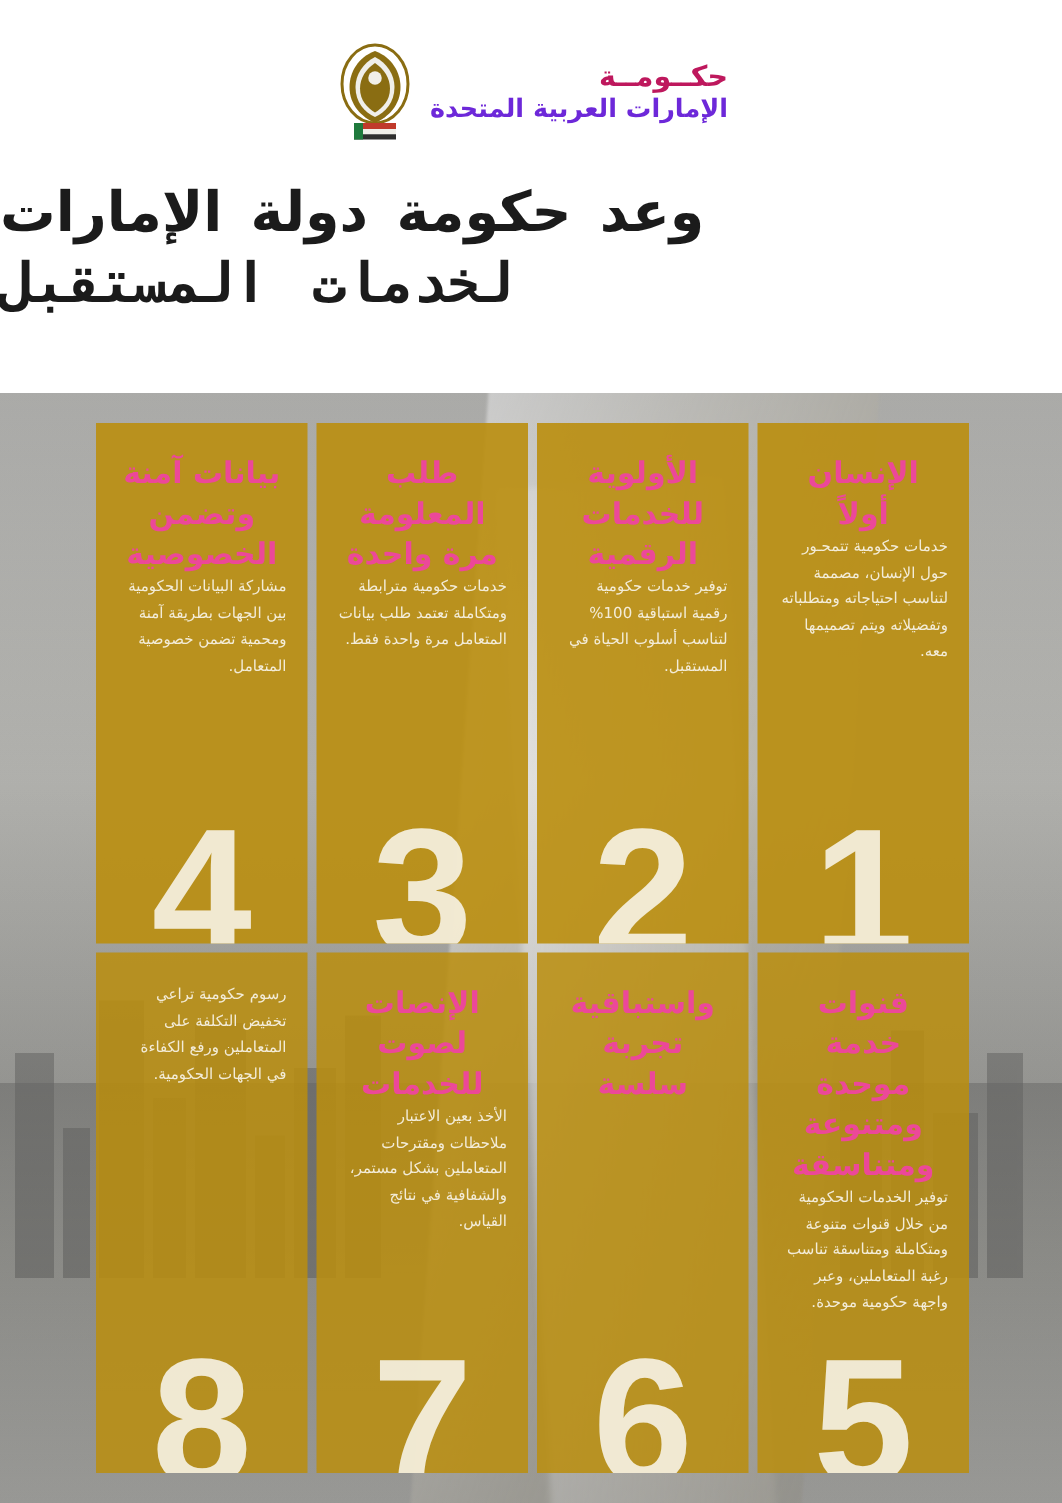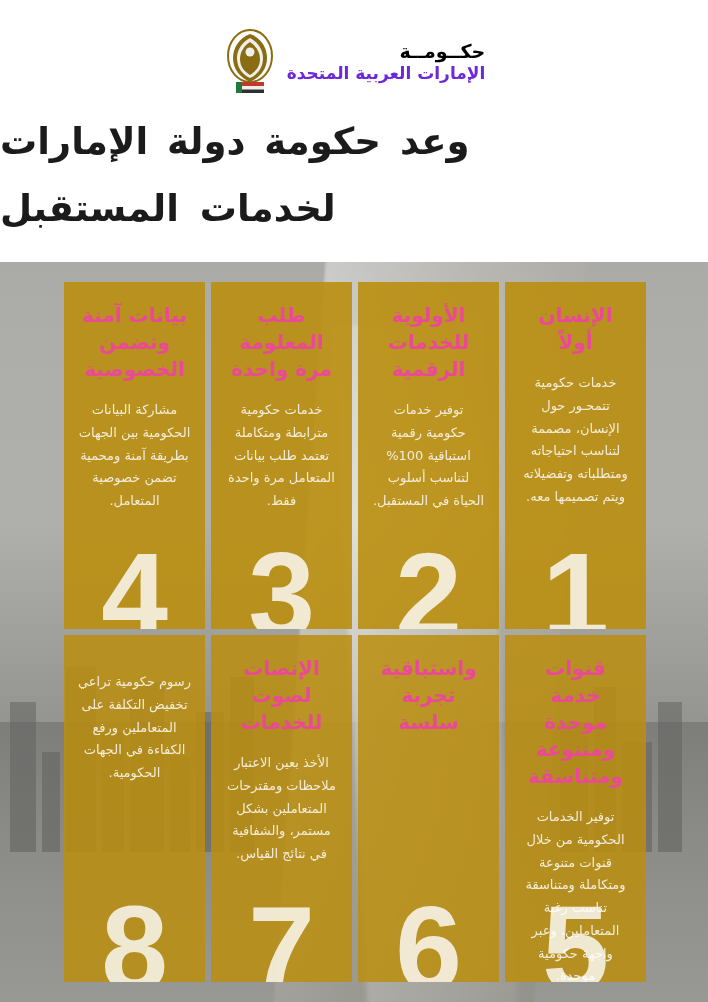--- a/index.html
+++ b/index.html
@@ -44,21 +44,21 @@
   }
   .logo-text {
     text-align: right;
     line-height: 1.25;
     color: #8a6d12;
   }
   .logo-text .l1 {
     font-size: 19px;
     font-weight: bold;
     letter-spacing: 1px;
-    color: #000000;
+    color: #be185d;
   }
   .logo-text .l2 {
     font-size: 17px;
     font-weight: bold;
     color: #6d28d9;
   }
 
   .title {
     position: absolute;
     top: 118px;
@@ -72,21 +72,22 @@
   }
   .title .t1 {
     font-size: 37px;
     display: block;
     word-spacing: 6px;
   }
   .title .t2 {
     font-size: 37px;
     display: block;
     word-spacing: 8px;
-    margin-top: 18px;
+    margin-top: 1px;
+    font-family: Liberation Mono, monospace;
   }
 
   
   .photo {
     position: absolute;
     top: 262px; left: 0;
     width: 708px;
     height: 740px;
     overflow: hidden;
     background: #9b9b99;
@@ -164,24 +165,23 @@
   }
   .card .c-title {
     font-size: 20px;
     font-weight: bold;
     line-height: 1.35;
     text-align: center;
     color: #ec4899;
     letter-spacing: 0px;
   }
   .card .c-desc {
-    margin-top: 16px;
-    font-size: 13px;
+    font-size: 10px;
     line-height: 1.75;
-    text-align: center;
+    text-align: right;
     color: #f3ecd8;
   }
   .card .c-num {
     position: absolute;
     bottom: -26px;
     left: 0;
     width: 100%;
     text-align: center;
     font-size: 120px;
     font-weight: bold;

